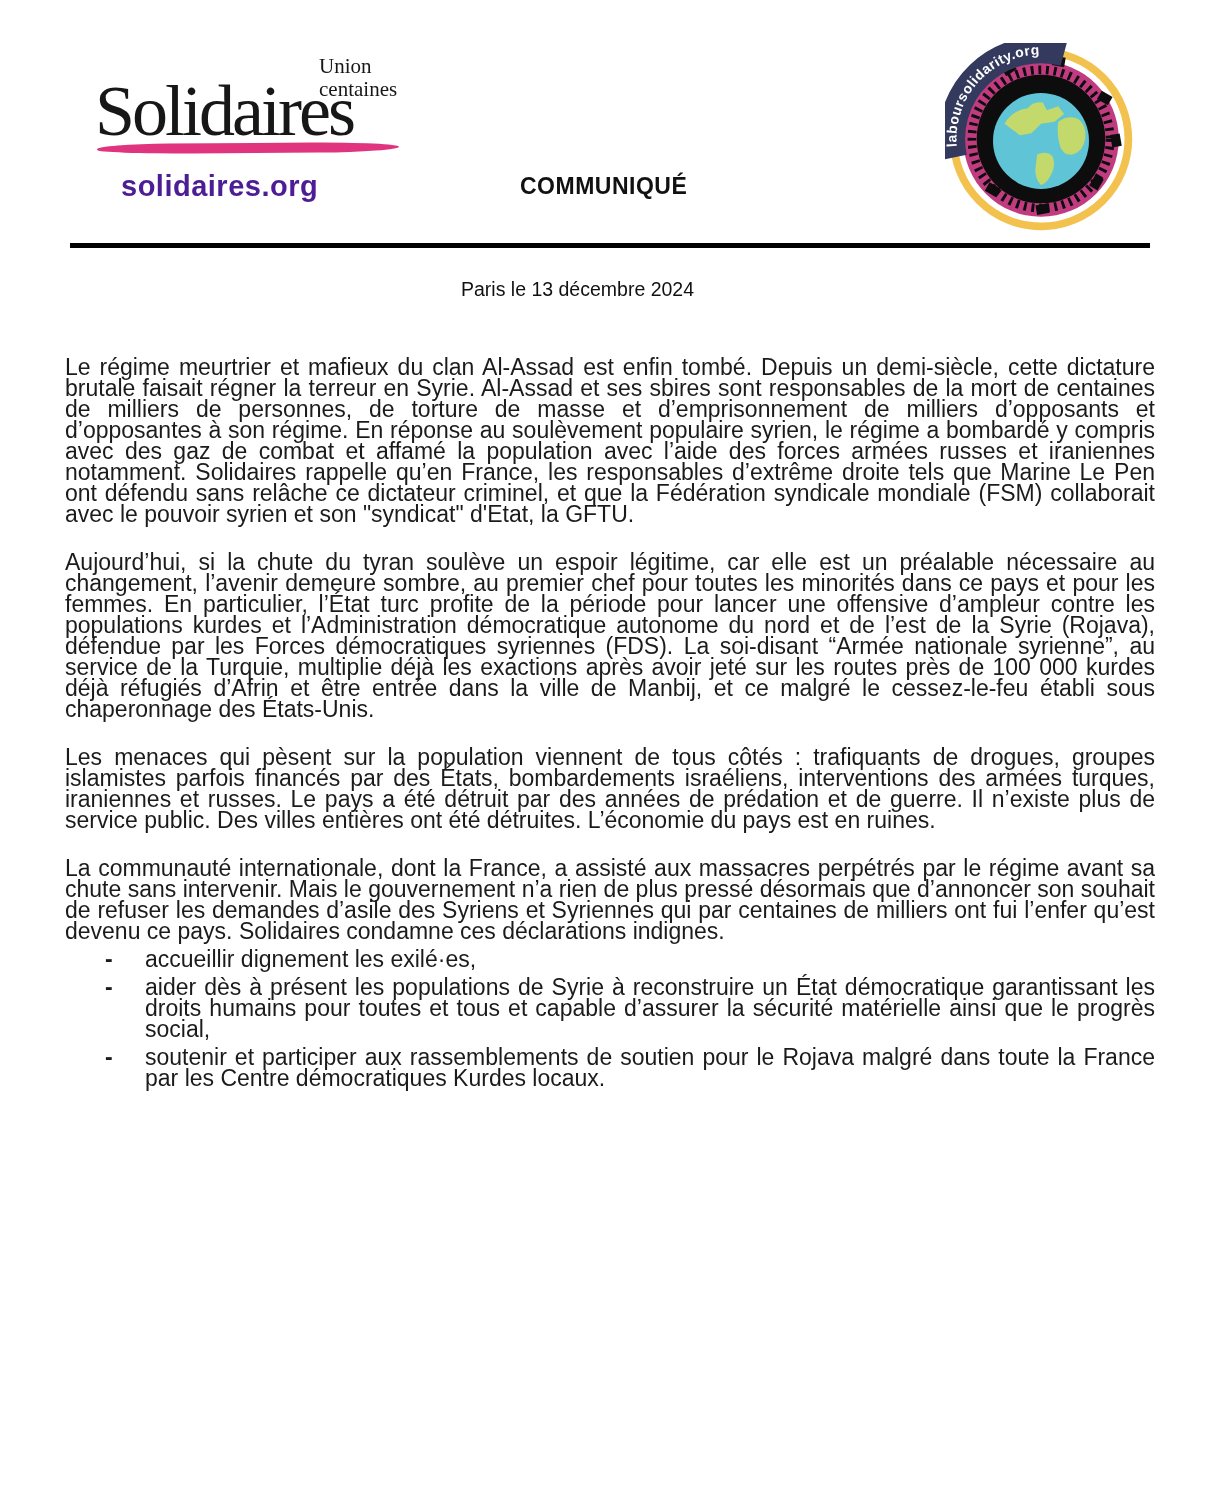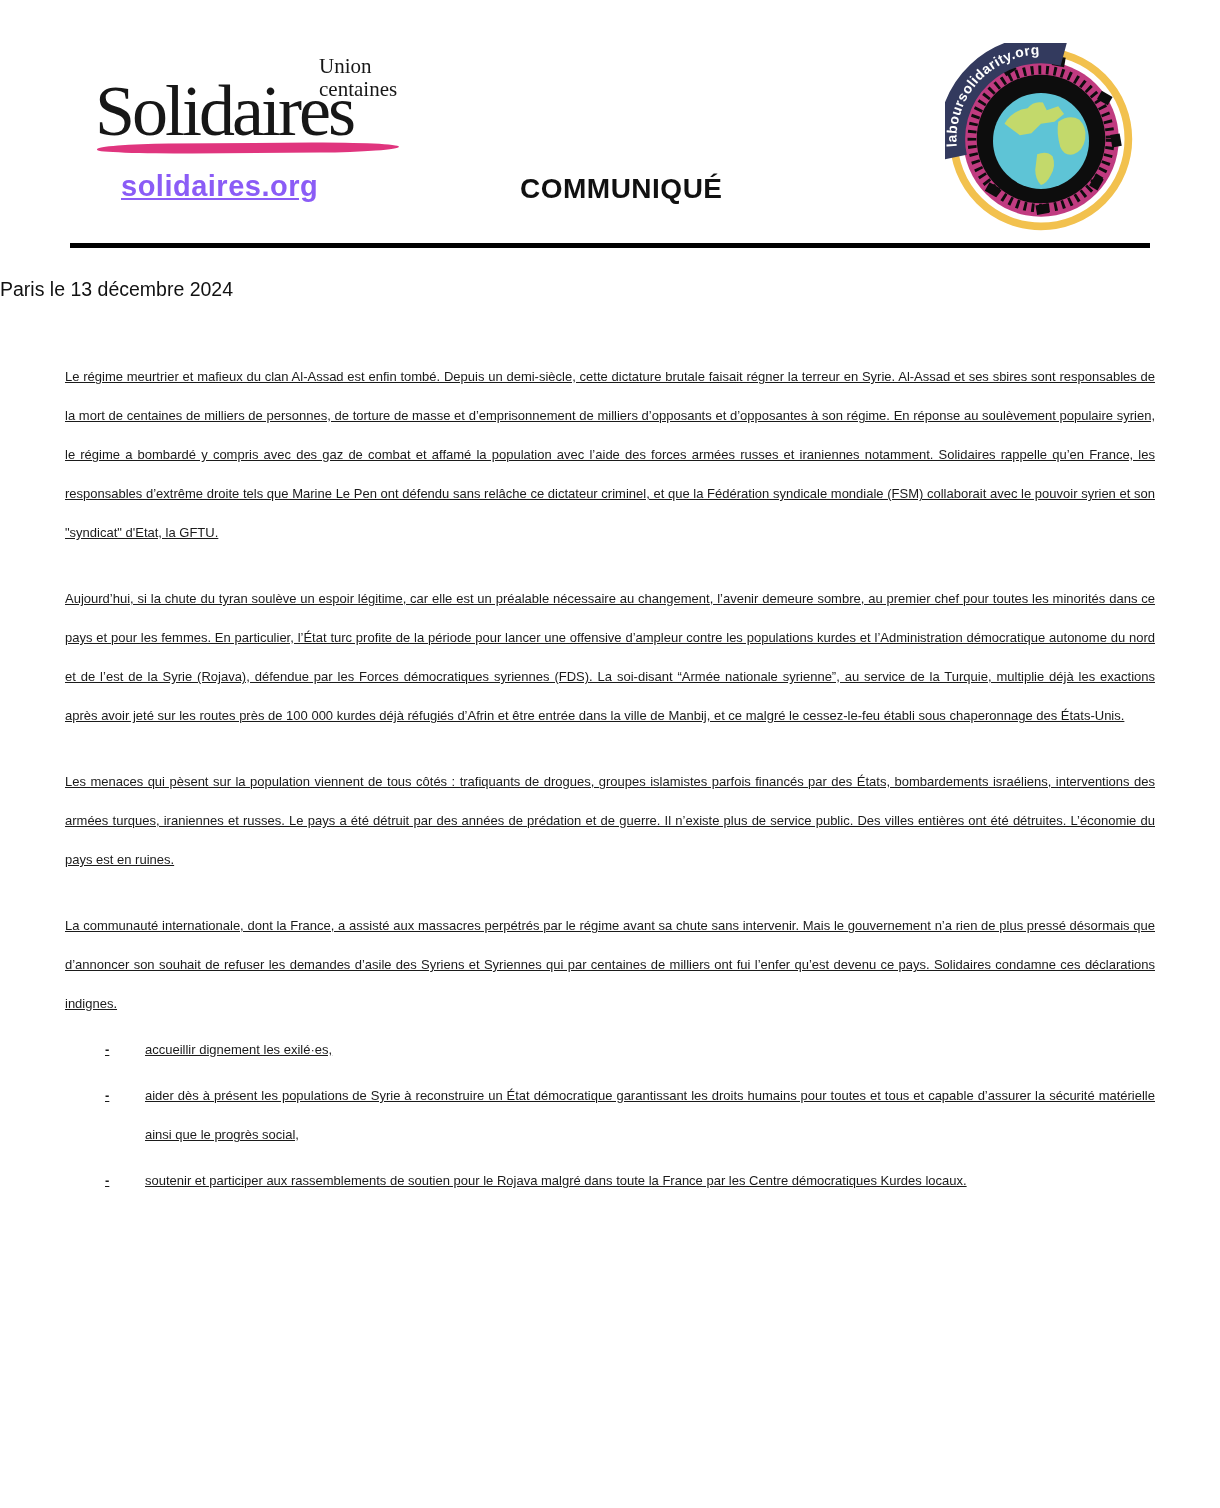--- a/index.html
+++ b/index.html
@@ -30,56 +30,54 @@
   }
   .logo-underline {
     width:302px; height:10px; margin:-4px 0 0 2px;
     background:#e0357e;
     border-radius:45% 55% 50% 60% / 100% 90% 100% 80%;
     transform:rotate(-0.4deg);
   }
   .logo-url {
     margin:17px 0 0 26px;
     font-weight:bold; font-size:29px; letter-spacing:0.5px;
-    color:#8b5cf6;
-    text-decoration:underline;
+    color:#4c1d95;
   }
 
   .communique {
     position:absolute; left:520px; top:170px;
-    font-weight:bold; font-size:28px; letter-spacing:0.5px; color:#111;
+    font-weight:bold; font-size:23px; letter-spacing:0.5px; color:#111;
   }
 
   .badge { position:absolute; right:83px; top:40px; width:192px; height:192px; }
   .badge svg { width:100%; height:100%; display:block; }
 
   .rule { height:5px; background:#000; margin:0 70px; }
 
   .dateline {
     margin:30px 65px 0 0;
-    text-align:left; font-size:19.5px; color:#111;
+    text-align:center; font-size:19.5px; color:#111;
   }
 
   
   .doc-title {
     margin:46px 40px 0 40px;
     text-align:center;
     font-family:"DejaVu Sans", sans-serif;
     font-weight:bold;
     font-size:51px; line-height:76px;
     color:#e8519a;
     letter-spacing:-1px;
   }
 
   
   .body-copy {
     margin:56px 65px 0 65px;
-    font-size:13px; line-height:39px;
+    font-size:23px; line-height:21px;
     text-align:justify;
-    text-decoration:underline;
   }
   .body-copy p + p { margin-top:27px; }
 
   .list-intro { margin-top:27px; text-align:left; }
   .bullet-list { margin-top:5px; }
   .bullet-item { display:flex; padding-left:40px; margin-top:7px; }
   .bullet-dash { width:40px; flex-shrink:0; font-weight:bold; }
   .bullet-text { flex:1; text-align:justify; }
 </style>
 </head>

